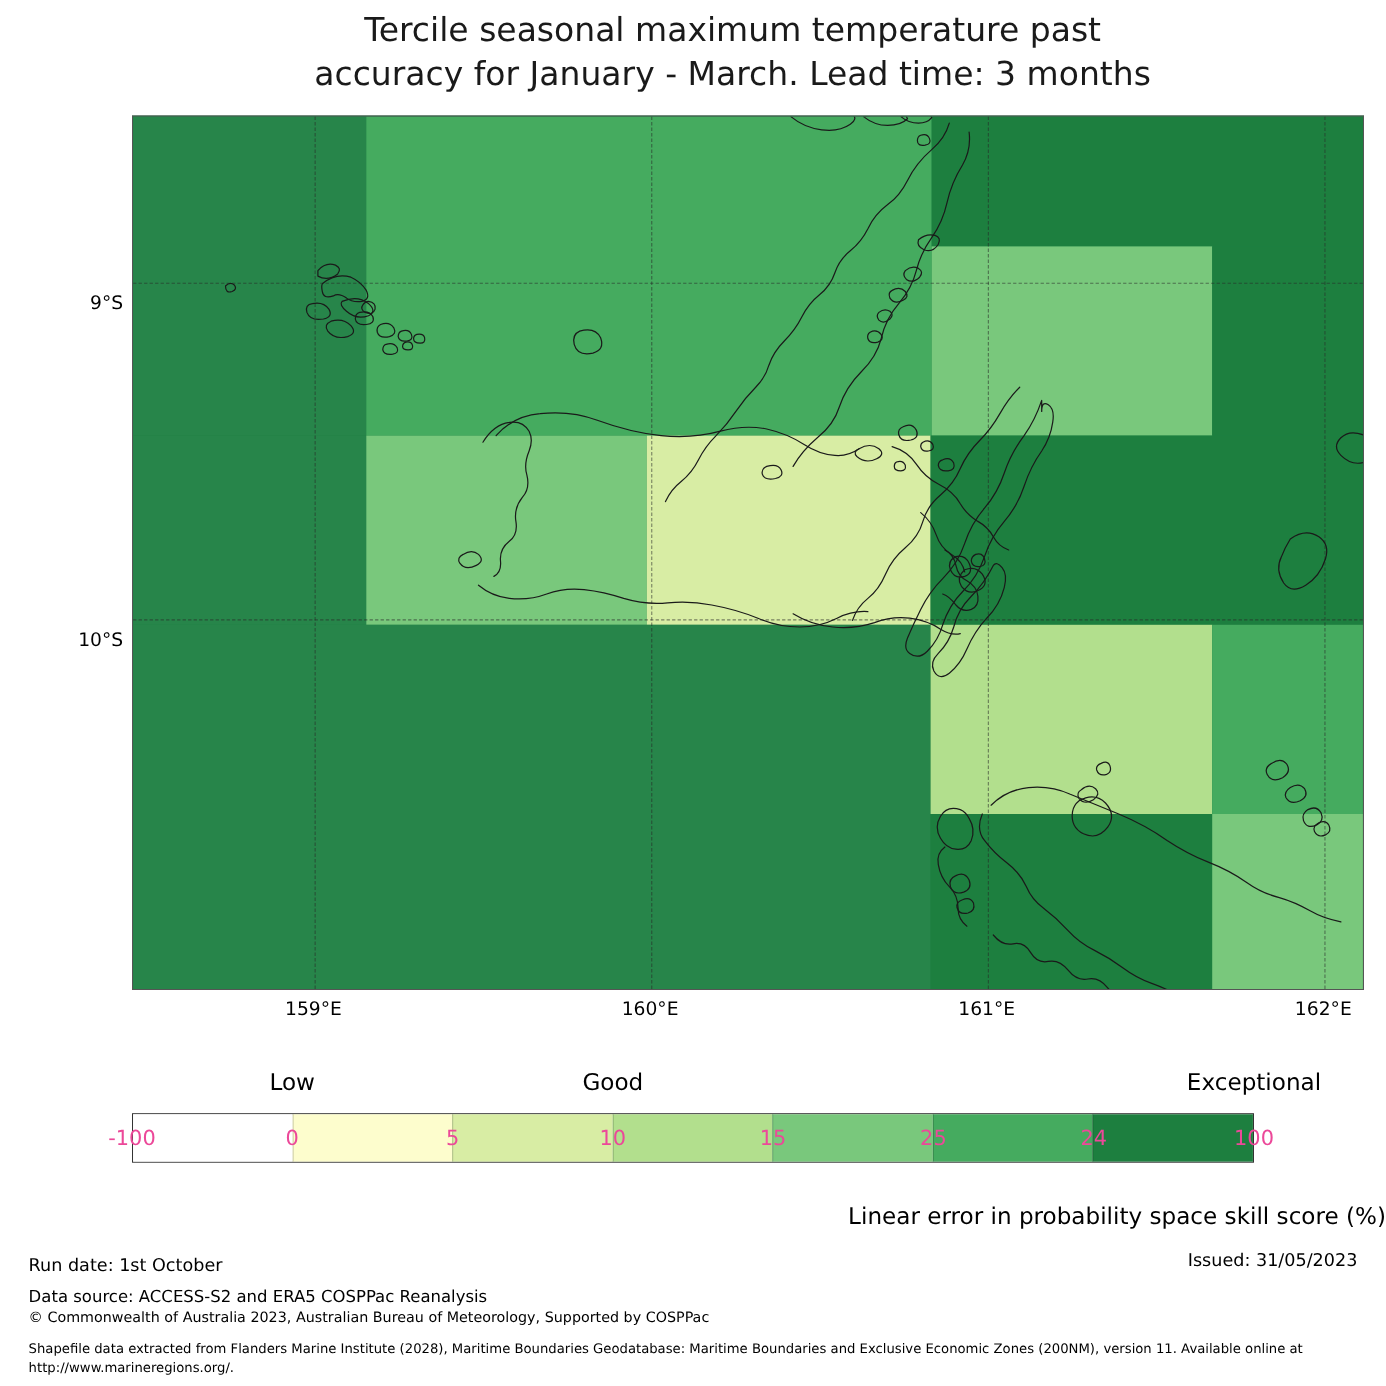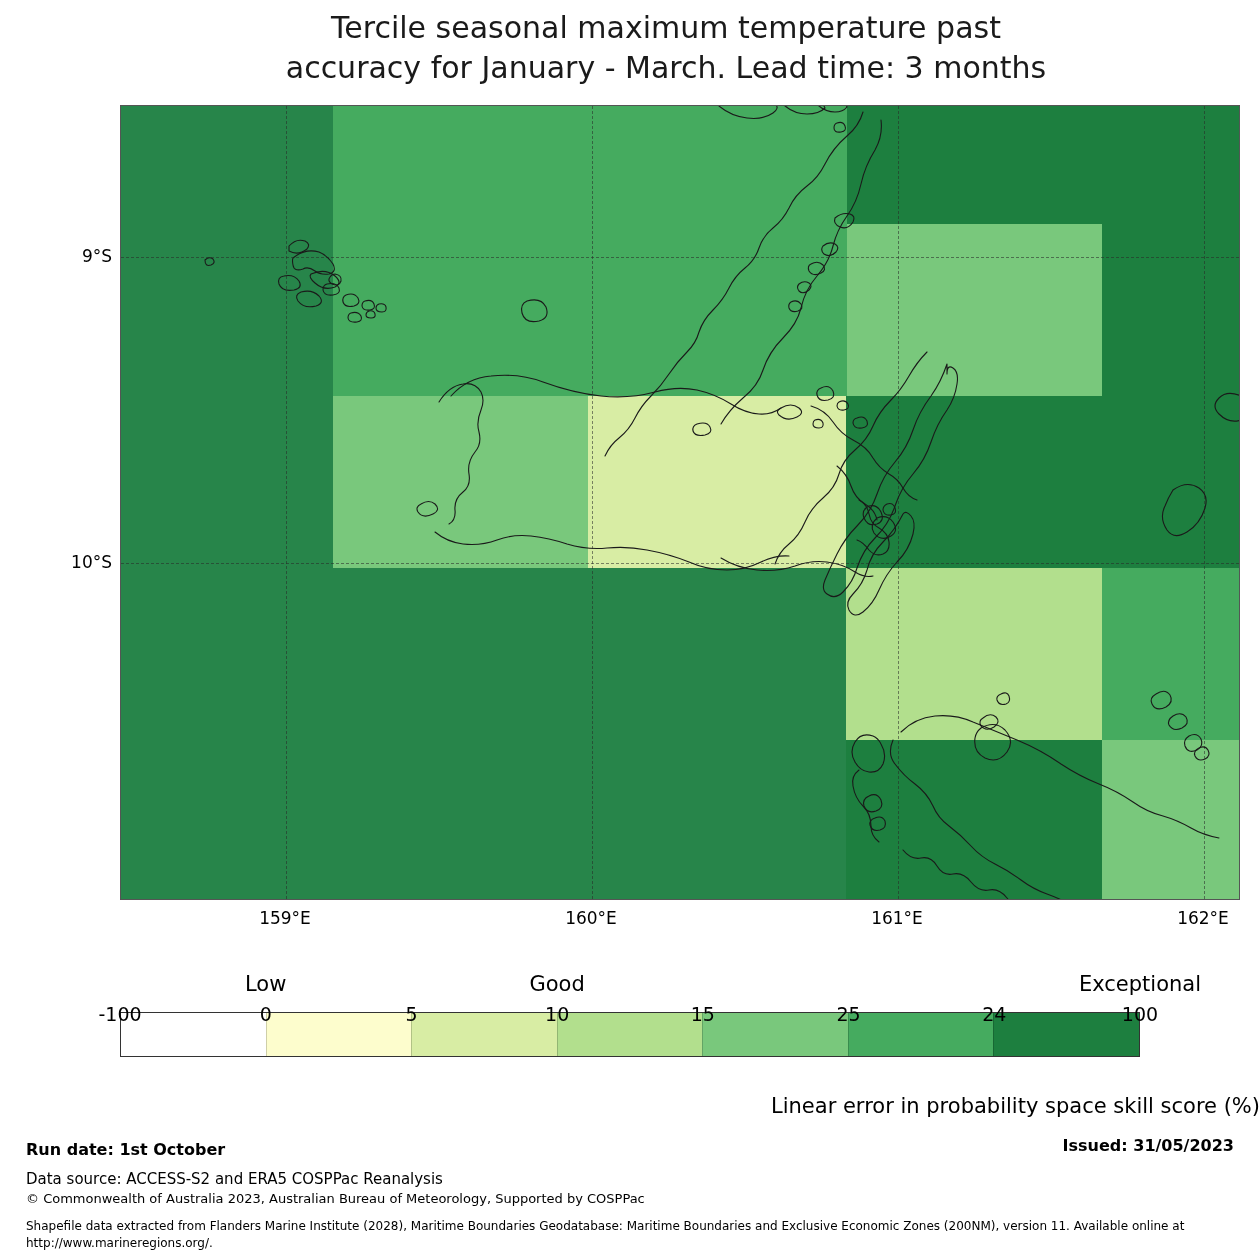--- a/index.html
+++ b/index.html
@@ -77,20 +77,21 @@
     transform: translateX(-50%);
     color: #000;
   }
   .ytick {
     position: absolute;
     left: 112px;
     font-size: 17px;
     text-align: right;
     transform: translateY(-50%);
     color: #000;
+    margin-top: 20px;
   }
 
   
   #cbar-wrap {
     position: absolute;
     left: 120px;
     top: 1012px;
     width: 1020px;
     height: 45px;
   }
@@ -103,24 +104,24 @@
     border: 1px solid #333333;
     box-sizing: border-box;
     display: flex;
   }
   .cbar-seg {
     height: 100%;
     flex: 1 1 auto;
   }
   .cbar-tick-label {
     position: absolute;
-    top: 1003px;
+    top: 1024px;
     font-size: 19px;
     transform: translateX(-50%);
-    color: #000000;
+    color: #ec4899;
     white-space: nowrap;
   }
   .cbar-cat {
     position: absolute;
     top: 972px;
     font-size: 21px;
     transform: translateX(-50%);
     color: #000000;
     white-space: nowrap;
   }
@@ -134,21 +135,20 @@
     color: #000;
   }
 
   
   #footer-row1 {
     position: absolute;
     left: 0;
     top: 1140px;
     width: 1260px;
     height: 22px;
-    font-weight: bold;
   }
   .f-left {
     position: absolute;
     left: 26px;
     top: 0;
     font-size: 16px;
   }
   .f-center {
     position: absolute;
     left: 0;

